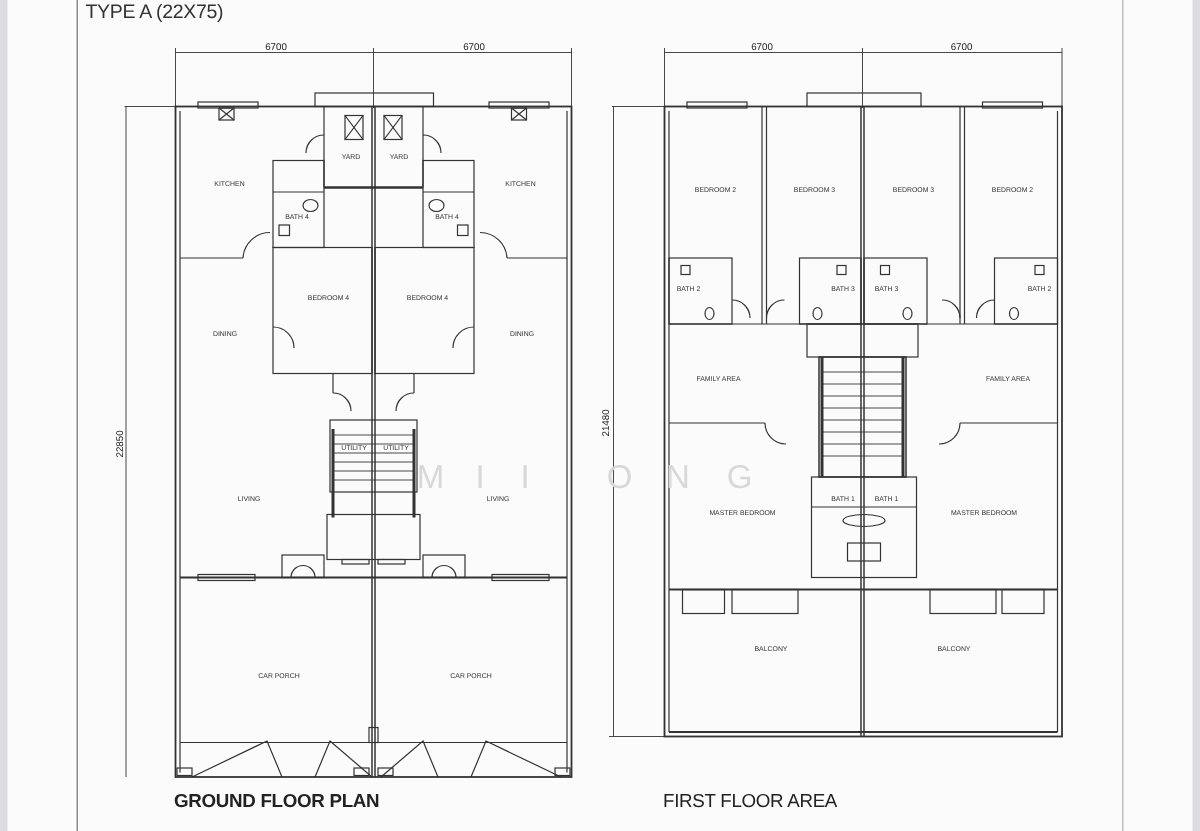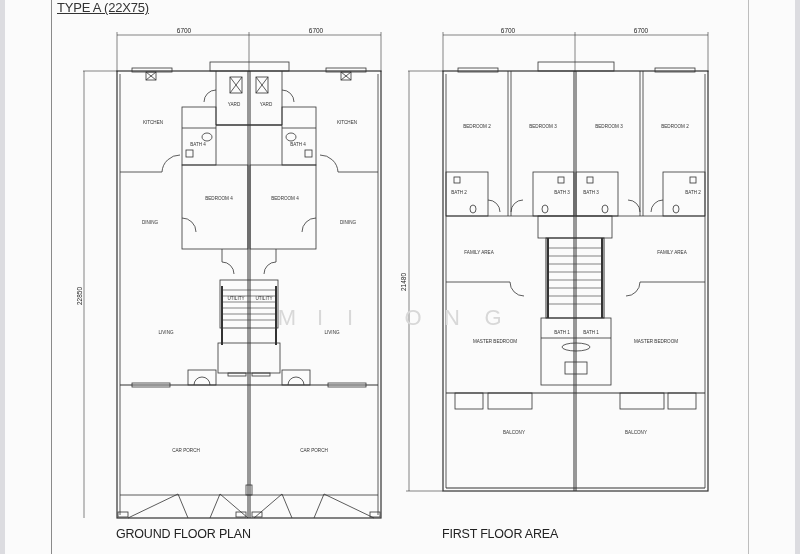--- a/index.html
+++ b/index.html
@@ -1,23 +1,23 @@
 <!DOCTYPE html>
 <html><head>
 <meta charset="utf-8">
 <style>
   html,body{margin:0;padding:0;}
   body{width:800px;height:554px;background:#fbfbfb;position:relative;overflow:hidden;font-family:"Liberation Sans",sans-serif;}
   .edge-left{position:absolute;left:0;top:0;width:5px;height:554px;background:#dcdce0;}
   .edge-right{position:absolute;left:795px;top:0;width:5px;height:554px;background:#dcdce0;}
   .page-border-left{position:absolute;left:51px;top:0;width:1px;height:554px;background:#8a8a8a;}
   .page-border-right{position:absolute;left:748px;top:0;width:1px;height:554px;background:#bdbdbd;}
-  .type-title{position:absolute;left:57px;top:0px;font-size:13px;color:#333;text-decoration:underline;letter-spacing:-0.2px;}
+  .type-title{position:absolute;left:57px;top:0px;font-size:13px;color:#333;letter-spacing:-0.2px;}
   .plan-caption{position:absolute;top:527px;font-size:12.5px;color:#222;letter-spacing:-0.2px;}
-  .cap-ground{left:116px;}
+  .cap-ground{left:116px;font-weight:bold;}
   .cap-first{left:442px;}
   svg{position:absolute;left:0;top:0;}
   svg text{font-family:"Liberation Sans",sans-serif;fill:#333;}
   .rl{font-size:4.6px;text-anchor:middle;}
   .dim{font-size:6.5px;text-anchor:middle;fill:#222;}
   .wm{font-size:22px;fill:#d8d8d8;letter-spacing:0px;text-anchor:middle;}
 </style>
 </head>
 <body>
 

